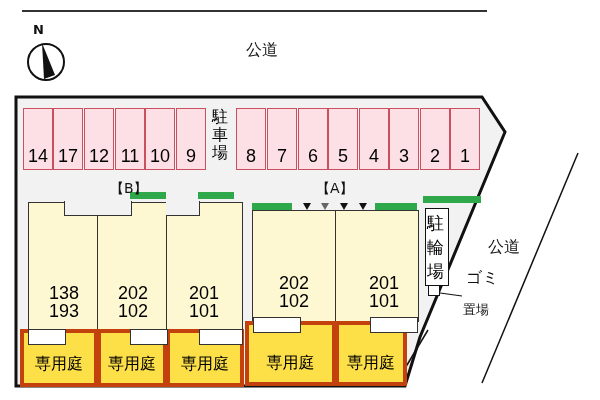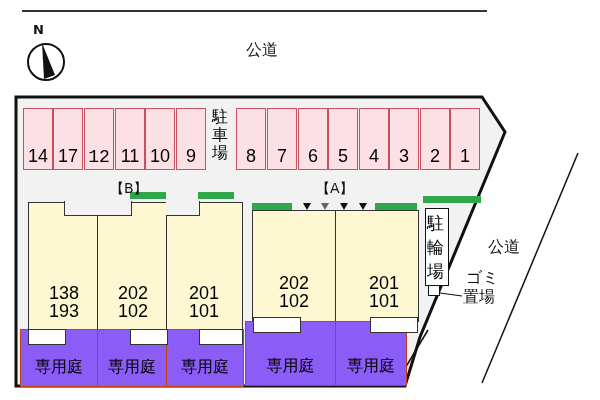--- a/index.html
+++ b/index.html
@@ -6,21 +6,21 @@
   body{width:600px;height:400px;position:relative;overflow:hidden;font-family:"DejaVu Sans","Liberation Sans",sans-serif;}
   .abs{position:absolute;}
   svg{position:absolute;left:0;top:0;}
   .lbl{position:absolute;color:#111;}
   .num{font-family:"Liberation Sans","DejaVu Sans",sans-serif;}
   .stall{position:absolute;top:108px;height:62px;width:30px;background:#fde0e5;border:1px solid #c9505f;box-sizing:border-box;}
   .stall span{position:absolute;bottom:2px;left:0;right:0;text-align:center;font-size:18px;}
   .vtext{position:absolute;font-size:16px;line-height:18px;width:20px;text-align:left;}
   .unit{position:absolute;background:#fdf8d2;border:1px solid #333;box-sizing:border-box;}
   .unitnum{position:absolute;text-align:center;font-size:18px;line-height:18px;}
-  .garden{position:absolute;background:#8b5cf6;border:1px solid #c2410c;box-sizing:border-box;}
+  .garden{position:absolute;background:#fde047;border:4px solid #c2410c;box-sizing:border-box;}
   .garden span{position:absolute;bottom:8px;left:0;right:0;text-align:center;font-size:16px;}
   .greenbar{position:absolute;height:7px;background:#2ea84a;}
 </style>
 </head>
 <body>
 
 <svg width="600" height="400">
   <line x1="22" y1="11" x2="487" y2="11" stroke="#333" stroke-width="2"></line>
 
   <polygon points="16,97 482,97 505,132 420,337 405,386 16,386" fill="#f2f2f2" stroke="#111" stroke-width="3"></polygon>
@@ -60,21 +60,21 @@
 <div class="lbl" style="left:33px;top:22px;font-size:13px;font-weight:bold;">N</div>
 <span class="abs" style="left:28px;top:44px;width:36px;height:36px;"></span>
 
 <div>
   <div class="stall num" style="left:23px;">
       <span>14</span>
     </div>
   <div class="stall num" style="left:53px;">
       <span>17</span>
     </div>
-  <div class="stall num" style="left:84px;font-family:Liberation Mono, monospace;">
+  <div class="stall num" style="left:84px;">
       <span>12</span>
     </div>
   <div class="stall num" style="left:115px;">
       <span>11</span>
     </div>
   <div class="stall num" style="left:145px;">
       <span>10</span>
     </div>
   <div class="stall num" style="left:176px;">
       <span>9</span>
@@ -165,13 +165,13 @@
 <div class="garden" style="left:335px;top:321px;width:72px;height:65px;">
     <span>専用庭</span>
   </div>
 <div class="abs" style="left:253px;top:317px;width:46px;height:14px;background:#fff;border:1px solid #333;"></div>
 <div class="abs" style="left:370px;top:317px;width:46px;height:14px;background:#fff;border:1px solid #333;"></div>
 
 <div class="vtext" style="left:425px;top:208px;border:1.5px solid #111;background:#fff;padding:2px 1px;width:20px;font-size:17px;line-height:24px;">駐輪場</div>
 
 <div class="abs" style="left:428px;top:285px;width:10px;height:9px;border:1.3px solid #111;background:#fff;"></div>
 <div class="lbl" style="left:466px;top:268px;font-size:16px;">ゴミ</div>
-<div class="lbl" style="left:463px;top:287px;font-size:16px;">置場</div>
+<div class="lbl" style="left:463px;top:301px;font-size:13px;">置場</div>
 
 </body></html>

